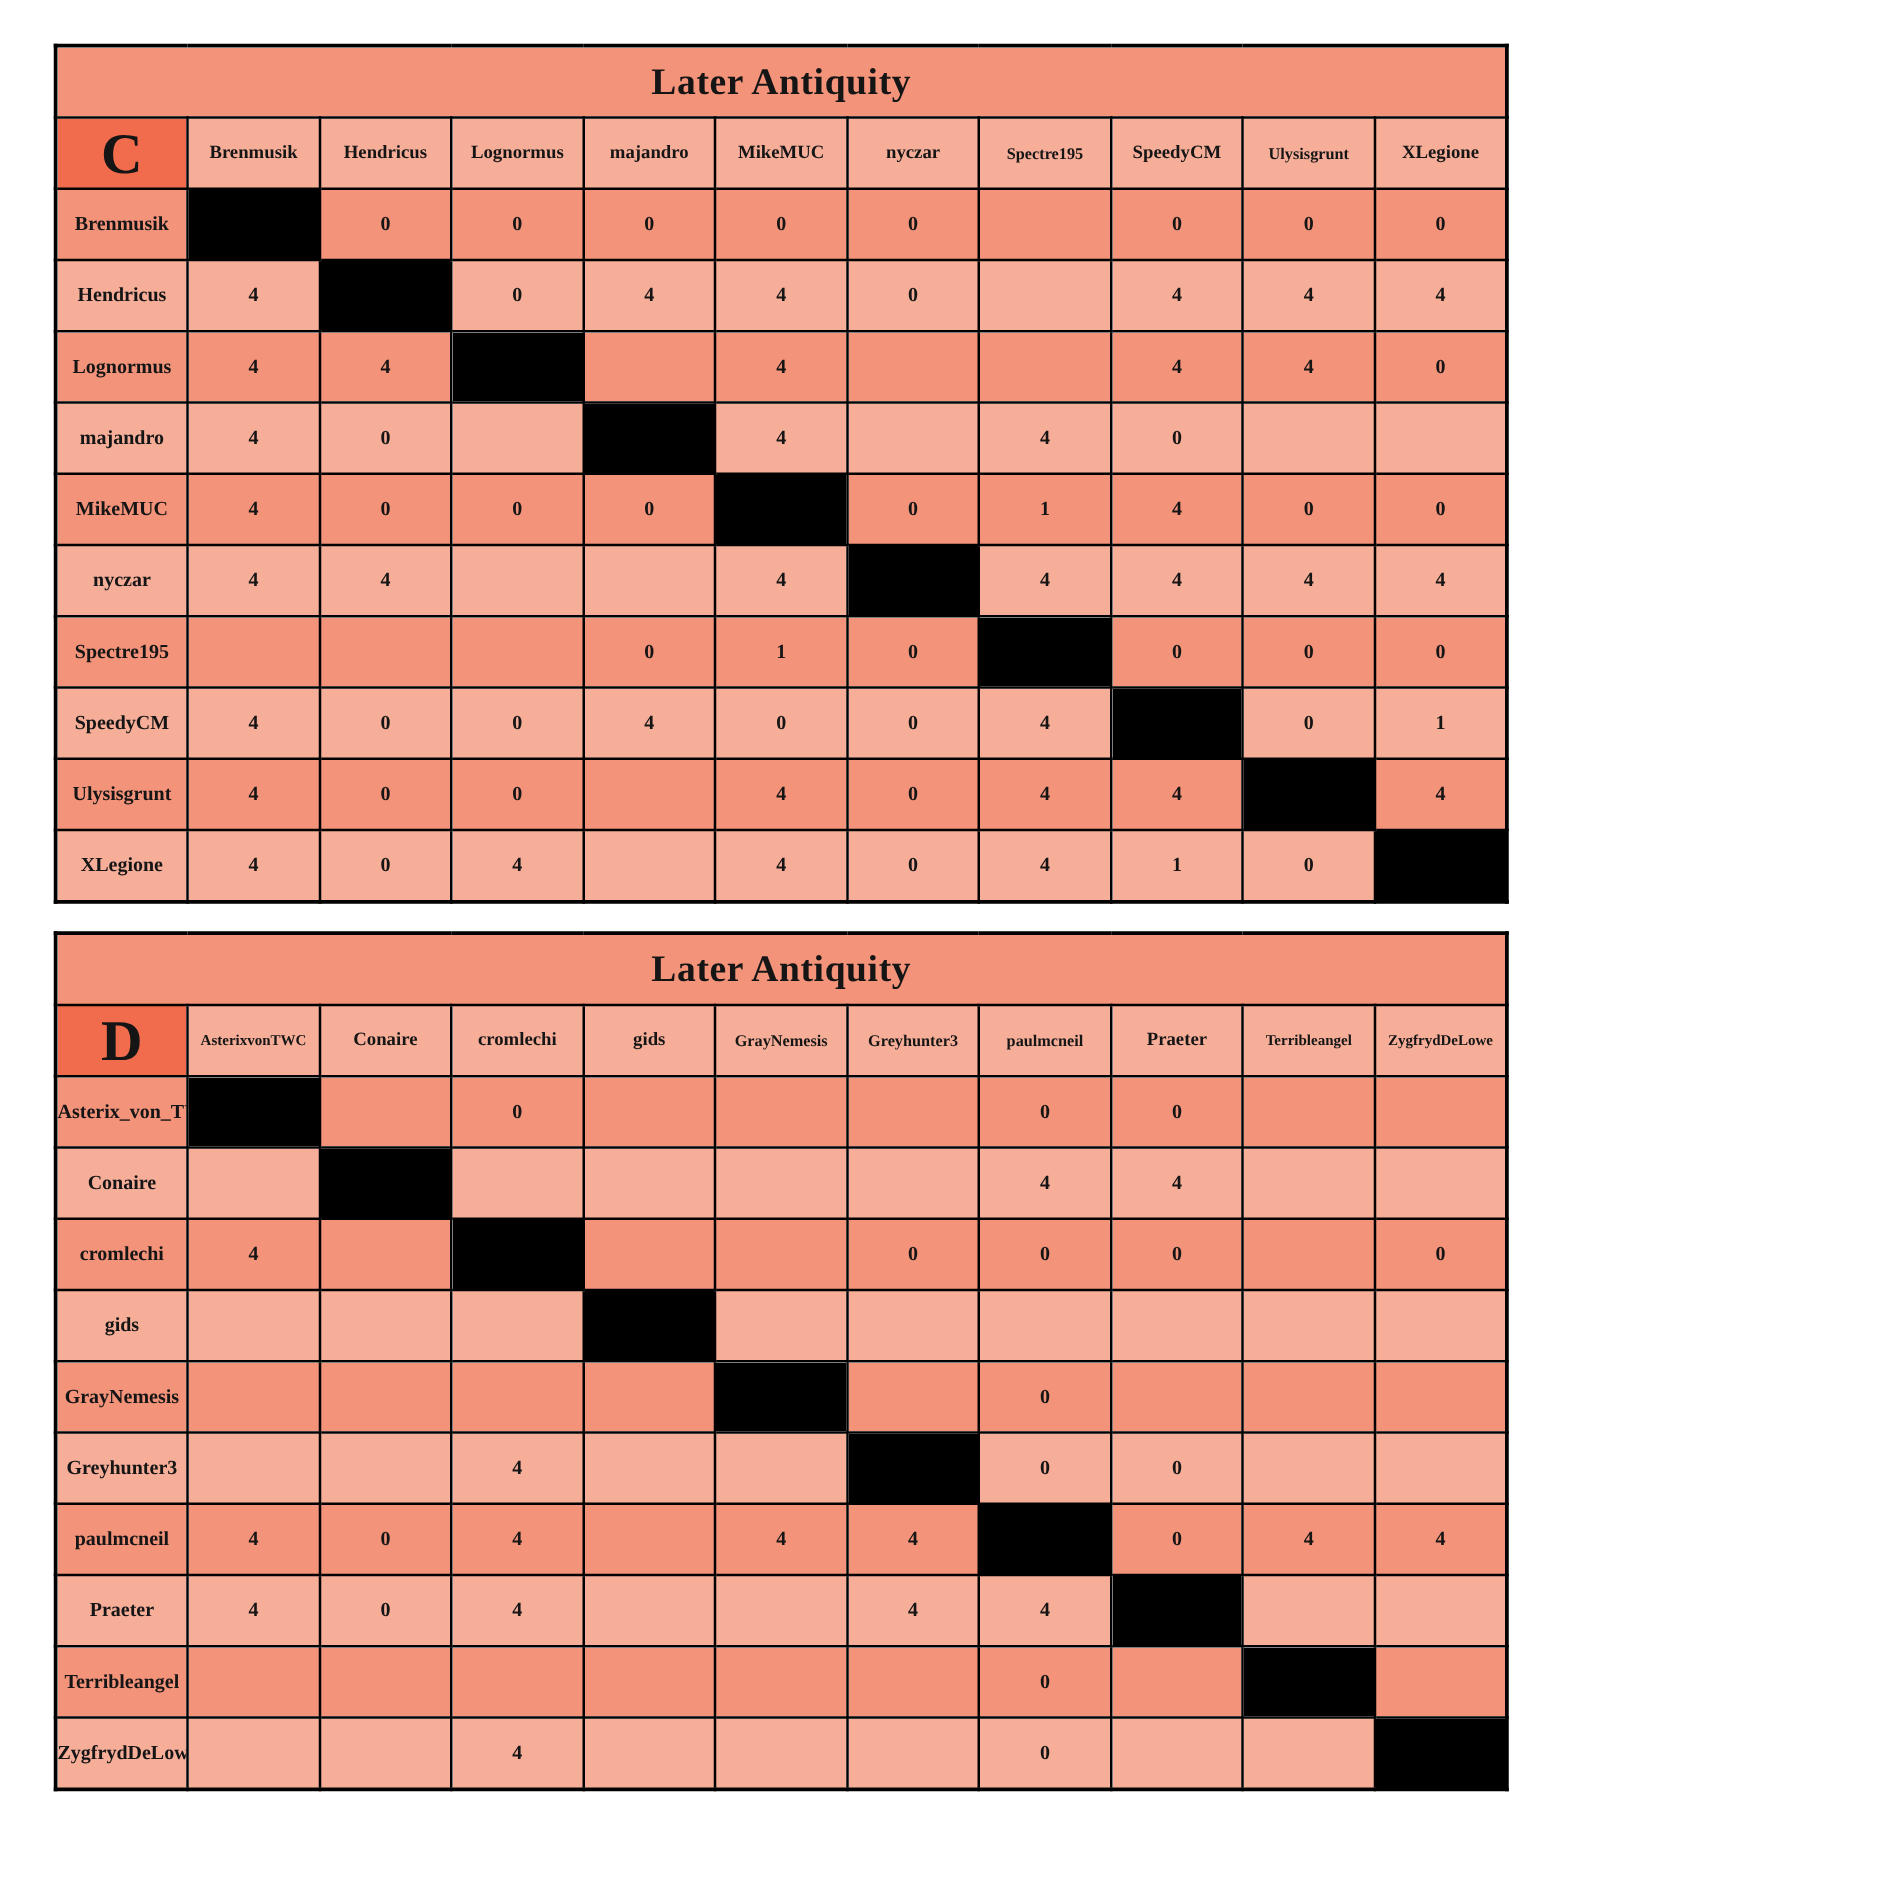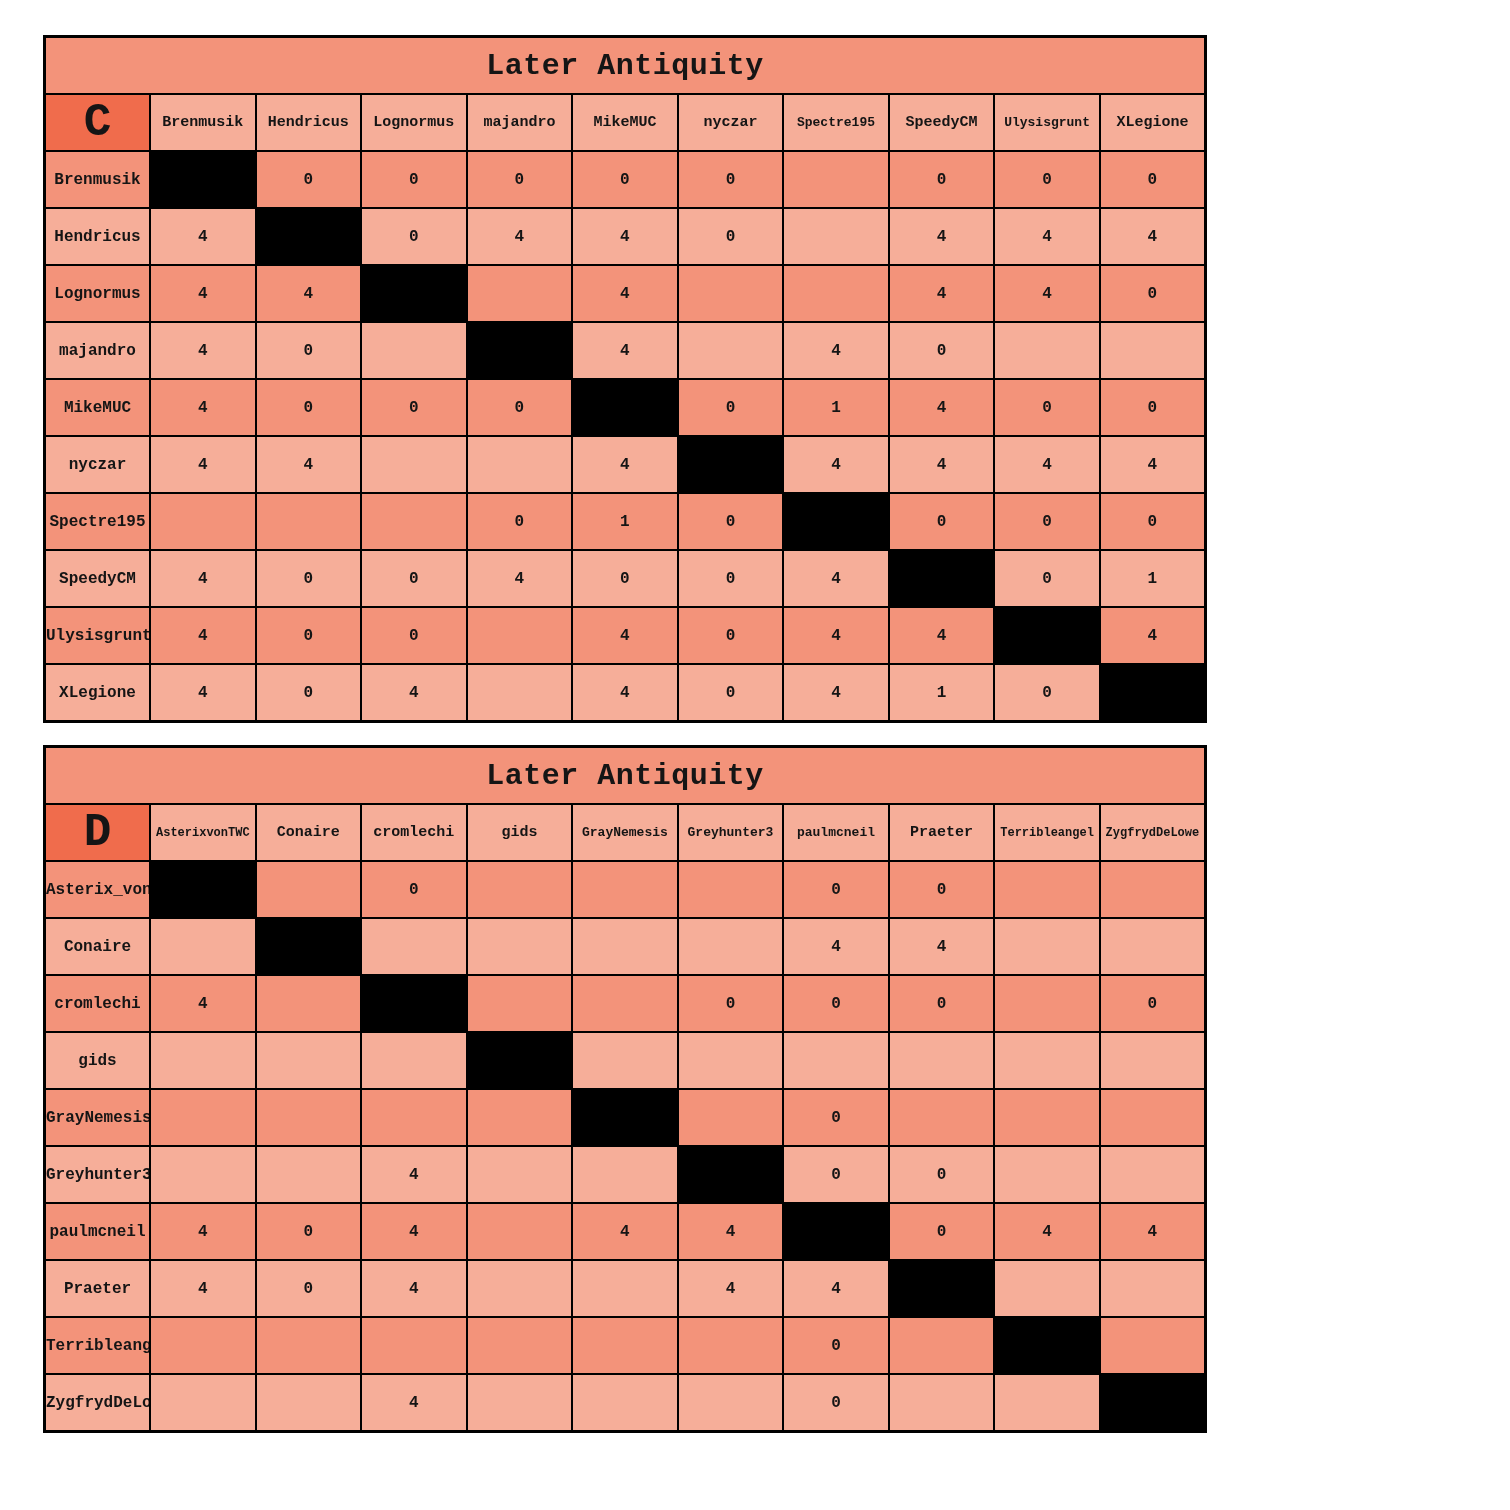--- a/index.html
+++ b/index.html
@@ -1,18 +1,18 @@
 <!DOCTYPE html>
 <html style="--row-dark: #F3937A; --row-light: #F6AE99; --corner: #F06C4C; --diagonal: #000000; --border: #000000; --logo-blue: #2C6DB5; --logo-orange: #F2951D; --bulb-yellow: #F7C53D; --tagline-gray: #9B9B9B;"><head>
 <meta charset="utf-8">
 <style>
   html,body{margin:0;padding:0;background:#fff;}
   #canvas{
     position:relative;width:1310px;height:1510px;background:#fff;overflow:hidden;
-    font-family:Liberation Mono, monospace;
+    font-family:Liberation Serif, serif;
   }
   .matrix{position:absolute;left:43px;}
   #matrix-c{top:35px;}
   #matrix-d{top:745px;}
   table.xtable{
     border-collapse:collapse;table-layout:fixed;width:1164px;
     border:3px solid var(--border);
   }
   table.xtable td{
     border:2px solid var(--border);

